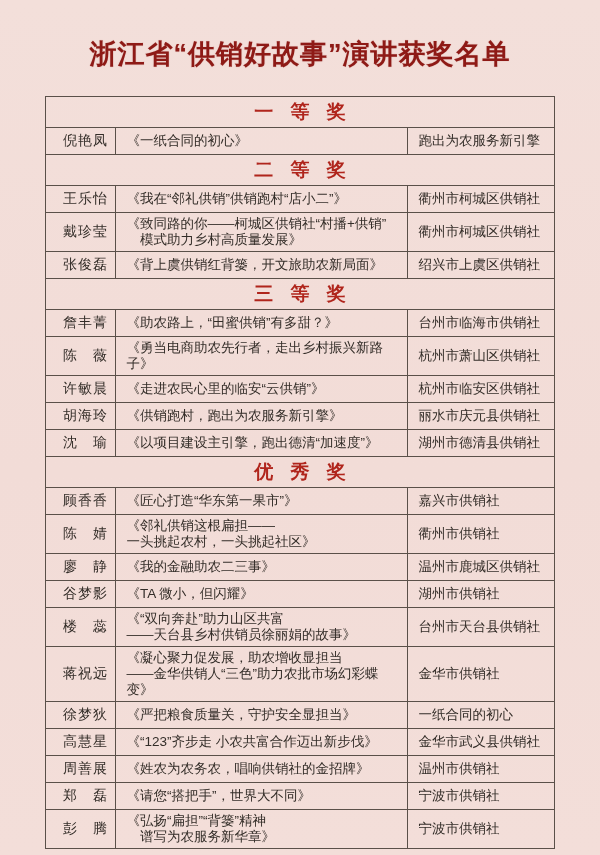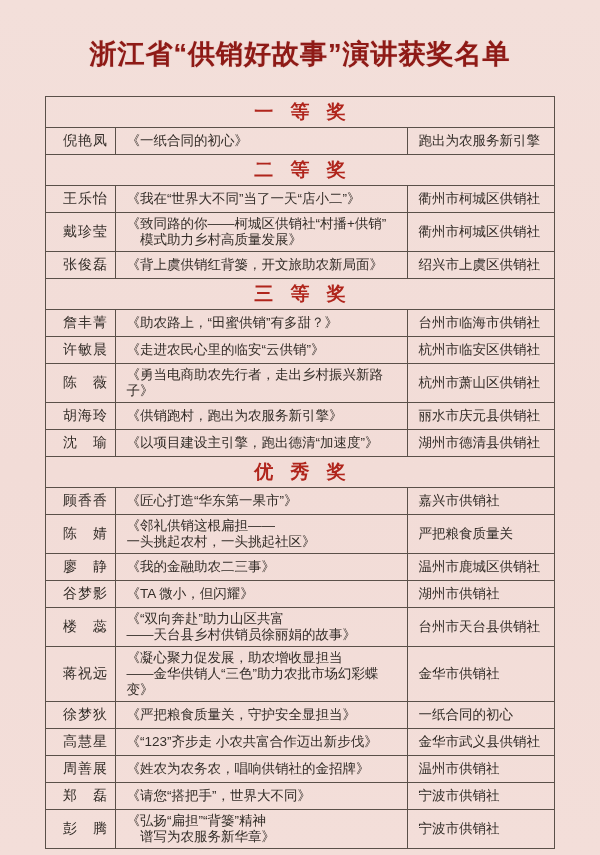--- a/index.html
+++ b/index.html
@@ -96,21 +96,21 @@
     <td class="title-cell">《一纸合同的初心》</td>
     <td class="org-cell">跑出为农服务新引擎</td>
   </tr>
 
   <tr class="section-row">
     <td colspan="3">二 等 奖</td>
   </tr>
 
   <tr class="data-row">
     <td class="name-cell">王乐怡</td>
-    <td class="title-cell">《我在“世界大不同”当了一天“店小二”》</td>
+    <td class="title-cell">《我在“邻礼供销”供销跑村“店小二”》</td>
     <td class="org-cell">衢州市柯城区供销社</td>
   </tr>
 
   <tr class="data-row">
     <td class="name-cell">戴珍莹</td>
     <td class="title-cell">《致同路的你——柯城区供销社“村播+供销”
 　模式助力乡村高质量发展》</td>
     <td class="org-cell">衢州市柯城区供销社</td>
   </tr>
 
@@ -124,32 +124,32 @@
     <td colspan="3">三 等 奖</td>
   </tr>
 
   <tr class="data-row">
     <td class="name-cell">詹丰菁</td>
     <td class="title-cell">《助农路上，“田蜜供销”有多甜？》</td>
     <td class="org-cell">台州市临海市供销社</td>
   </tr>
 
   <tr class="data-row">
+    <td class="name-cell">陈　薇</td>
+    <td class="title-cell">《勇当电商助农先行者，走出乡村振兴新路子》</td>
+    <td class="org-cell">杭州市萧山区供销社</td>
+  </tr>
+
+  <tr class="data-row">
     <td class="name-cell">许敏晨</td>
     <td class="title-cell">《走进农民心里的临安“云供销”》</td>
     <td class="org-cell">杭州市临安区供销社</td>
   </tr>
 
   <tr class="data-row">
-    <td class="name-cell">陈　薇</td>
-    <td class="title-cell">《勇当电商助农先行者，走出乡村振兴新路子》</td>
-    <td class="org-cell">杭州市萧山区供销社</td>
-  </tr>
-
-  <tr class="data-row">
     <td class="name-cell">胡海玲</td>
     <td class="title-cell">《供销跑村，跑出为农服务新引擎》</td>
     <td class="org-cell">丽水市庆元县供销社</td>
   </tr>
 
   <tr class="data-row">
     <td class="name-cell">沈　瑜</td>
     <td class="title-cell">《以项目建设主引擎，跑出德清“加速度”》</td>
     <td class="org-cell">湖州市德清县供销社</td>
   </tr>
@@ -161,21 +161,21 @@
   <tr class="data-row">
     <td class="name-cell">顾香香</td>
     <td class="title-cell">《匠心打造“华东第一果市”》</td>
     <td class="org-cell">嘉兴市供销社</td>
   </tr>
 
   <tr class="data-row">
     <td class="name-cell">陈　婧</td>
     <td class="title-cell">《邻礼供销这根扁担——
 一头挑起农村，一头挑起社区》</td>
-    <td class="org-cell">严把粮食质量关</td>
+    <td class="org-cell">衢州市供销社</td>
   </tr>
 
   <tr class="data-row">
     <td class="name-cell">廖　静</td>
     <td class="title-cell">《我的金融助农二三事》</td>
     <td class="org-cell">温州市鹿城区供销社</td>
   </tr>
 
   <tr class="data-row">
     <td class="name-cell">谷梦影</td>

